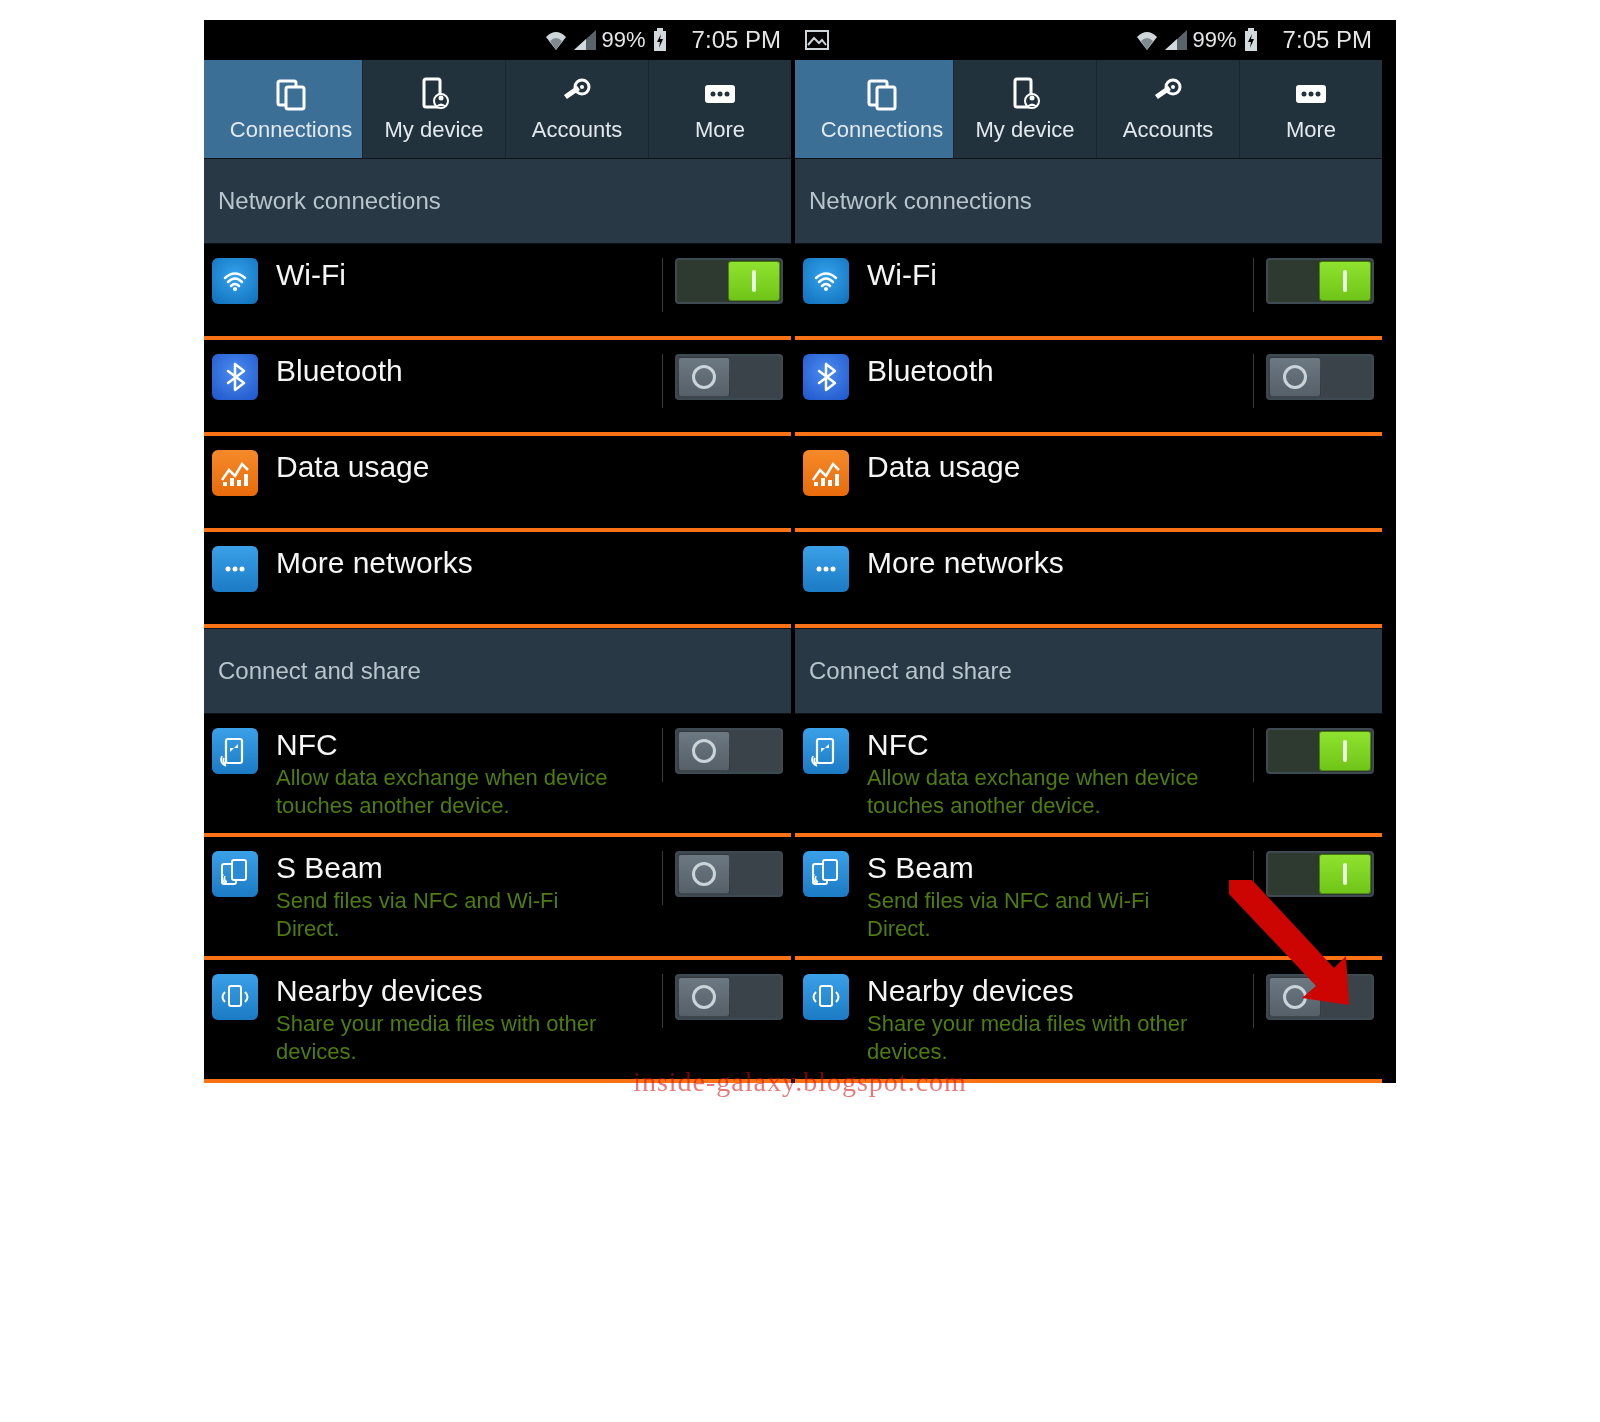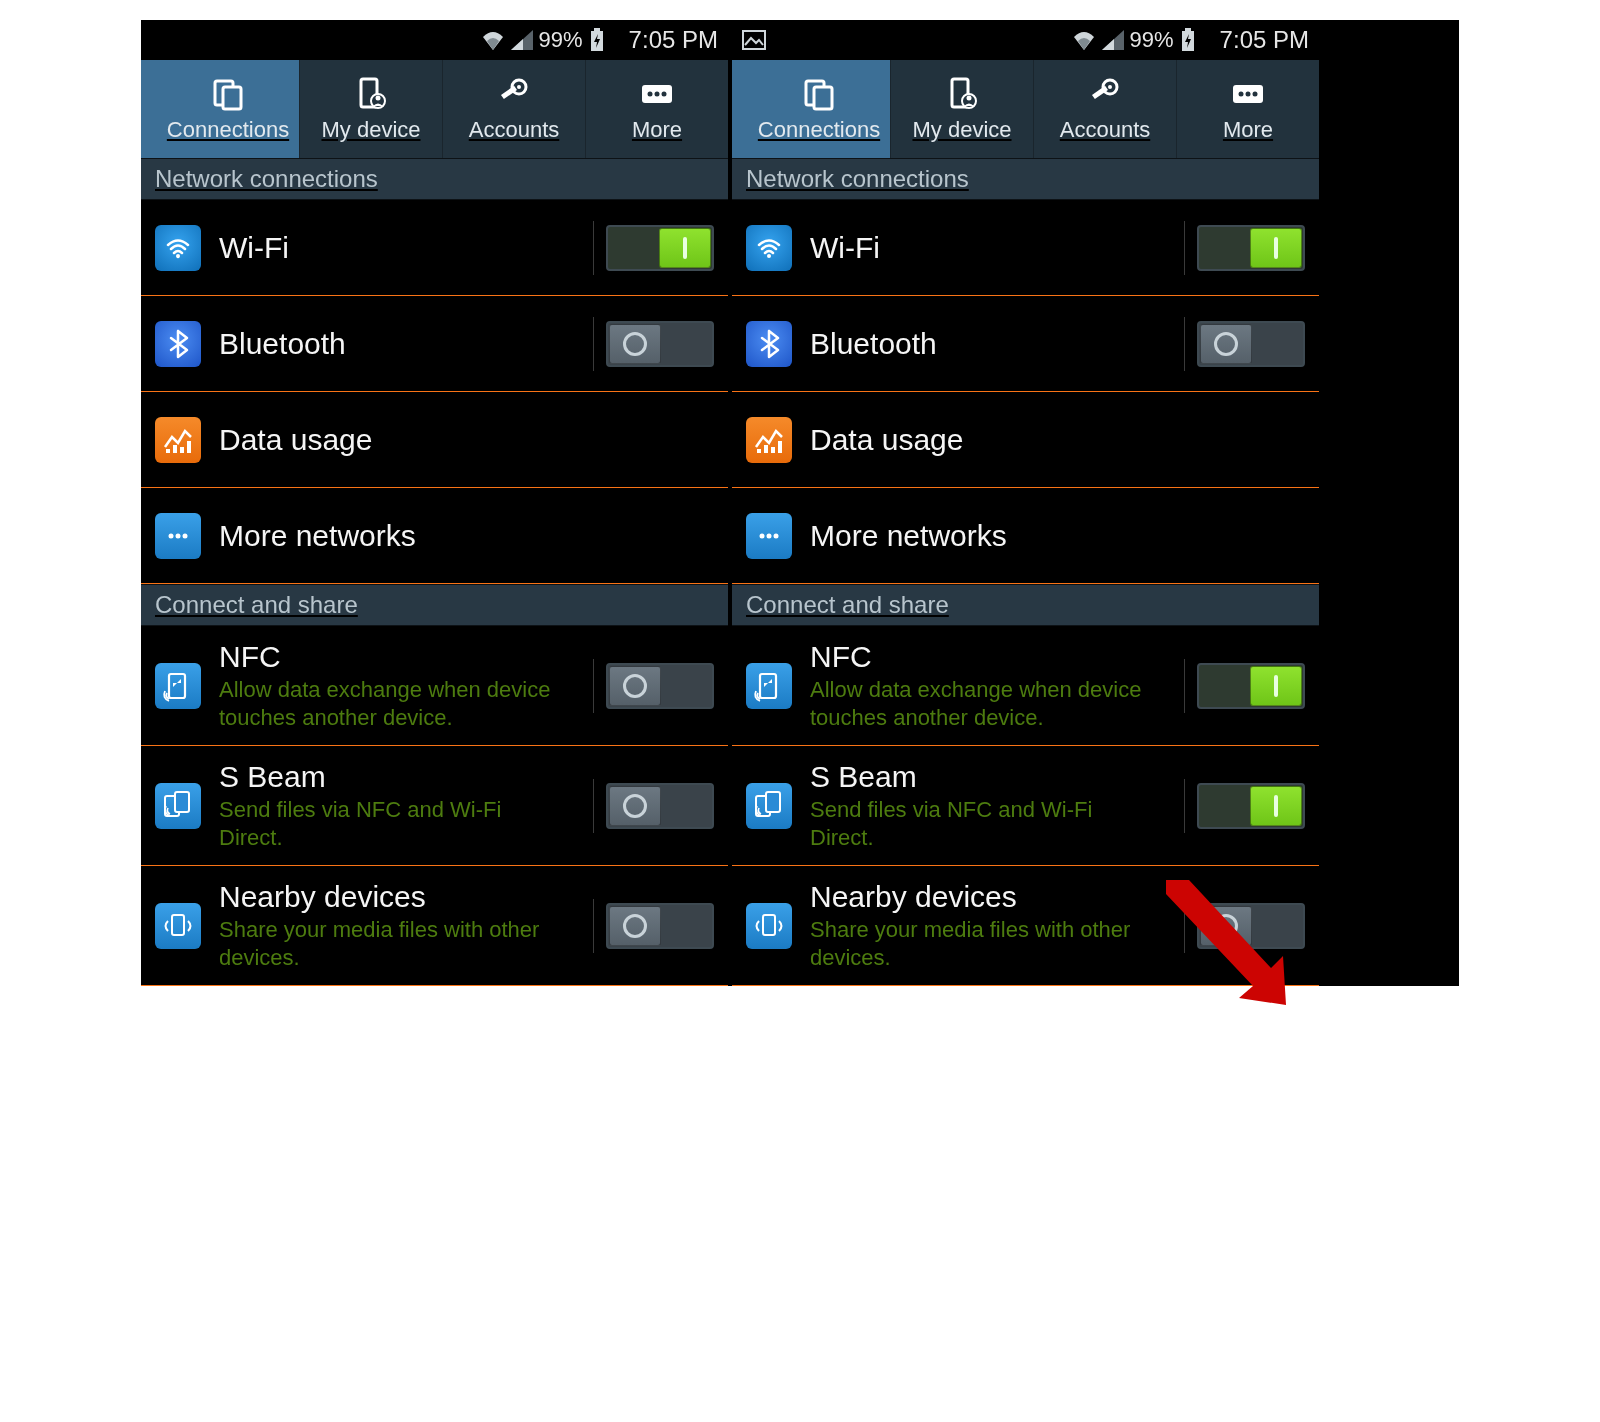--- a/index.html
+++ b/index.html
@@ -4,26 +4,25 @@
 <style>
   * { box-sizing: border-box; margin: 0; padding: 0; }
   body {
     background: #fff;
     font-family: Arial, Helvetica, sans-serif;
     display: flex;
     justify-content: center;
     padding: 20px 0;
   }
   .canvas {
-    width: 1318px;
+    width: 1192px;
     display: flex;
     gap: 4px;
     position: relative;
     background: #000;
-    text-decoration: underline;
   }
   .phone {
     width: 587px;
     background: #000;
     display: flex;
     flex-direction: column;
   }
   
   .status-bar {
     height: 40px;
@@ -60,31 +59,31 @@
   }
   .tab:last-child { border-right: none; }
   .tab.active { background: #3c6f96; padding-left: 16px; }
   .tab-icon { width: 38px; height: 38px; display:flex; align-items:center; justify-content:center; }
   .tab-label { font-size: 22px; }
   
   .section-header {
     background: #283844;
     color: #b8c5cd;
     font-size: 24px;
-    padding: 6px 14px;
+    padding: 28px 14px;
     border-top: 1px solid #0d1216;
     border-bottom: 1px solid #0d1216;
   }
   
   .row {
     display: flex;
-    align-items: center;
+    align-items: flex-start;
     background: #000;
-    padding: 14px 14px;
-    border-bottom: 1px solid #f97316;
+    padding: 14px 8px;
+    border-bottom: 4px solid #f97316;
     min-height: 96px;
   }
   .row-icon {
     width: 46px; height: 46px;
     margin-right: 18px;
     flex-shrink: 0;
     display:flex; align-items:center; justify-content:center;
     border-radius: 6px;
   }
   .row-text {

